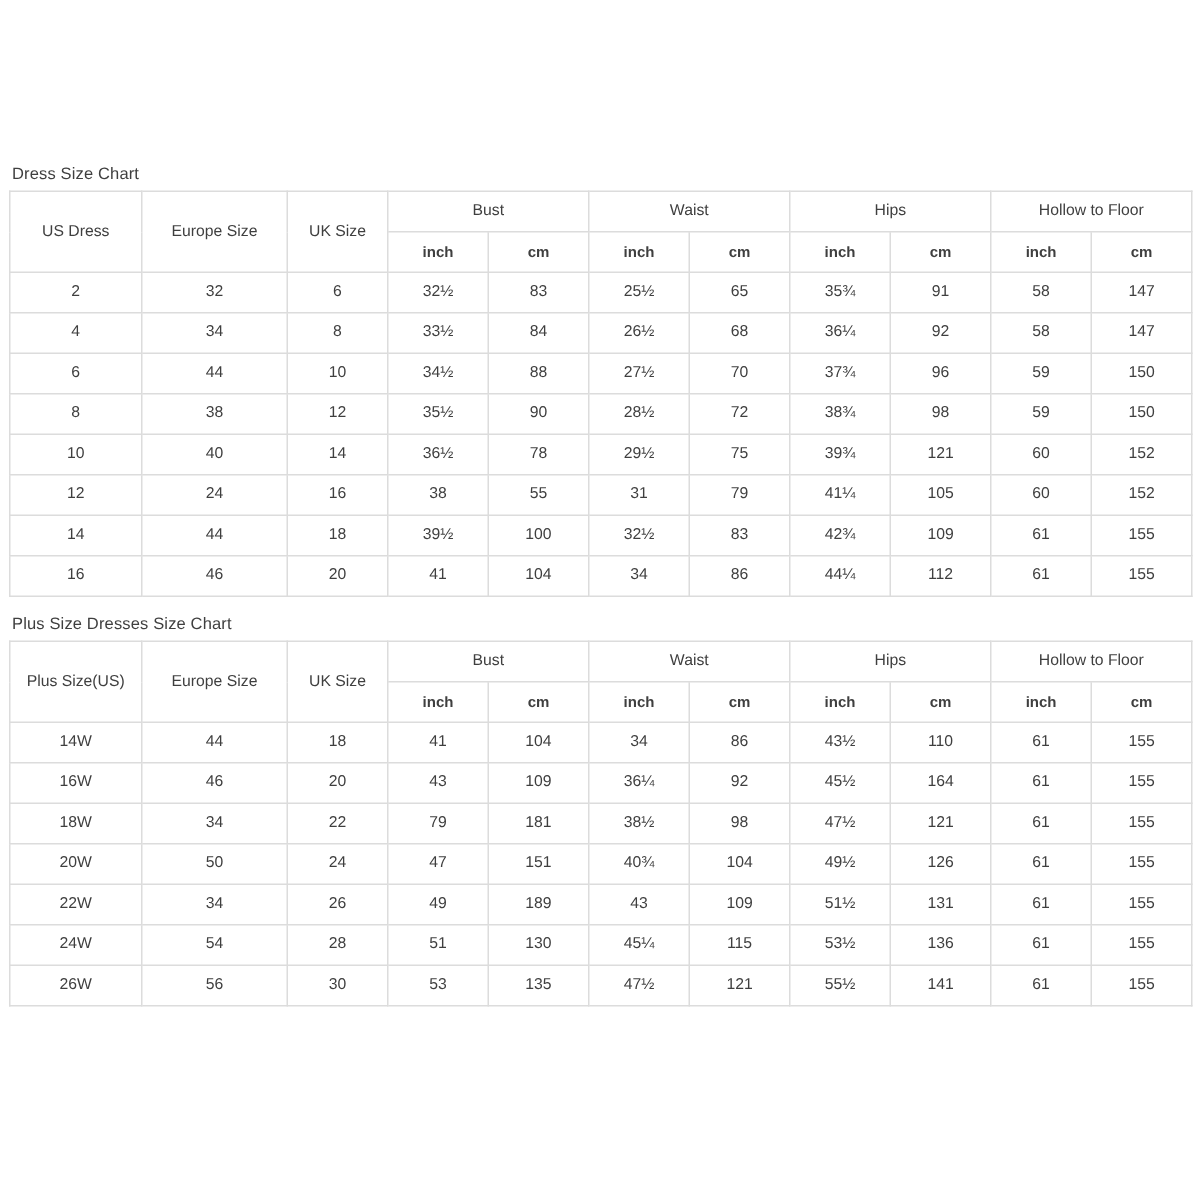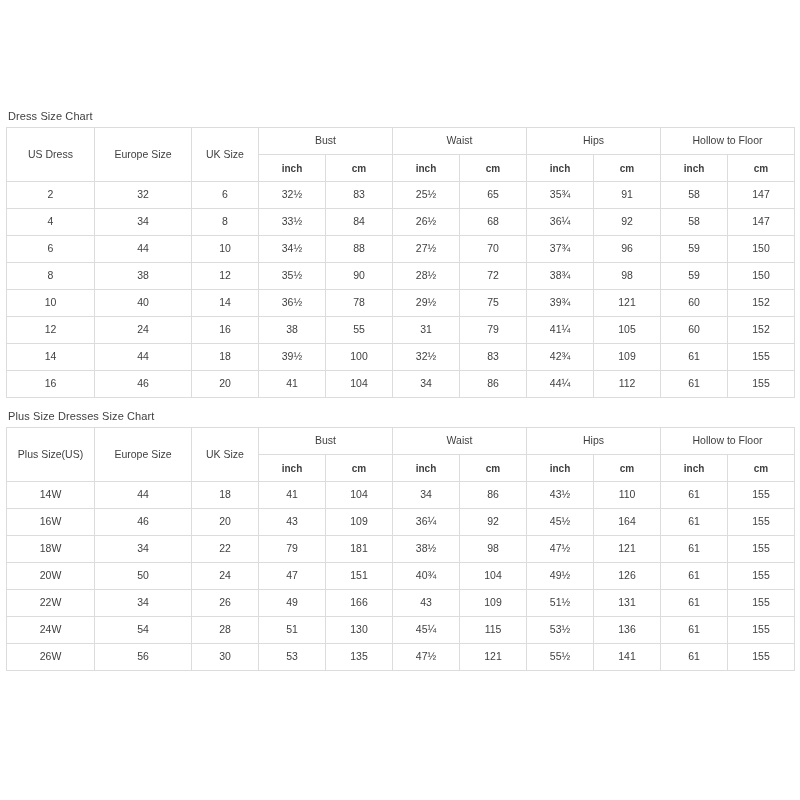--- a/index.html
+++ b/index.html
@@ -300,21 +300,21 @@
           <td>49½</td>
           <td>126</td>
           <td>61</td>
           <td>155</td>
         </tr>
         <tr class="data-row">
           <td>22W</td>
           <td>34</td>
           <td>26</td>
           <td>49</td>
-          <td>166</td>
+          <td>189</td>
           <td>43</td>
           <td>109</td>
           <td>51½</td>
           <td>131</td>
           <td>61</td>
           <td>155</td>
         </tr>
         <tr class="data-row">
           <td>24W</td>
           <td>54</td>

